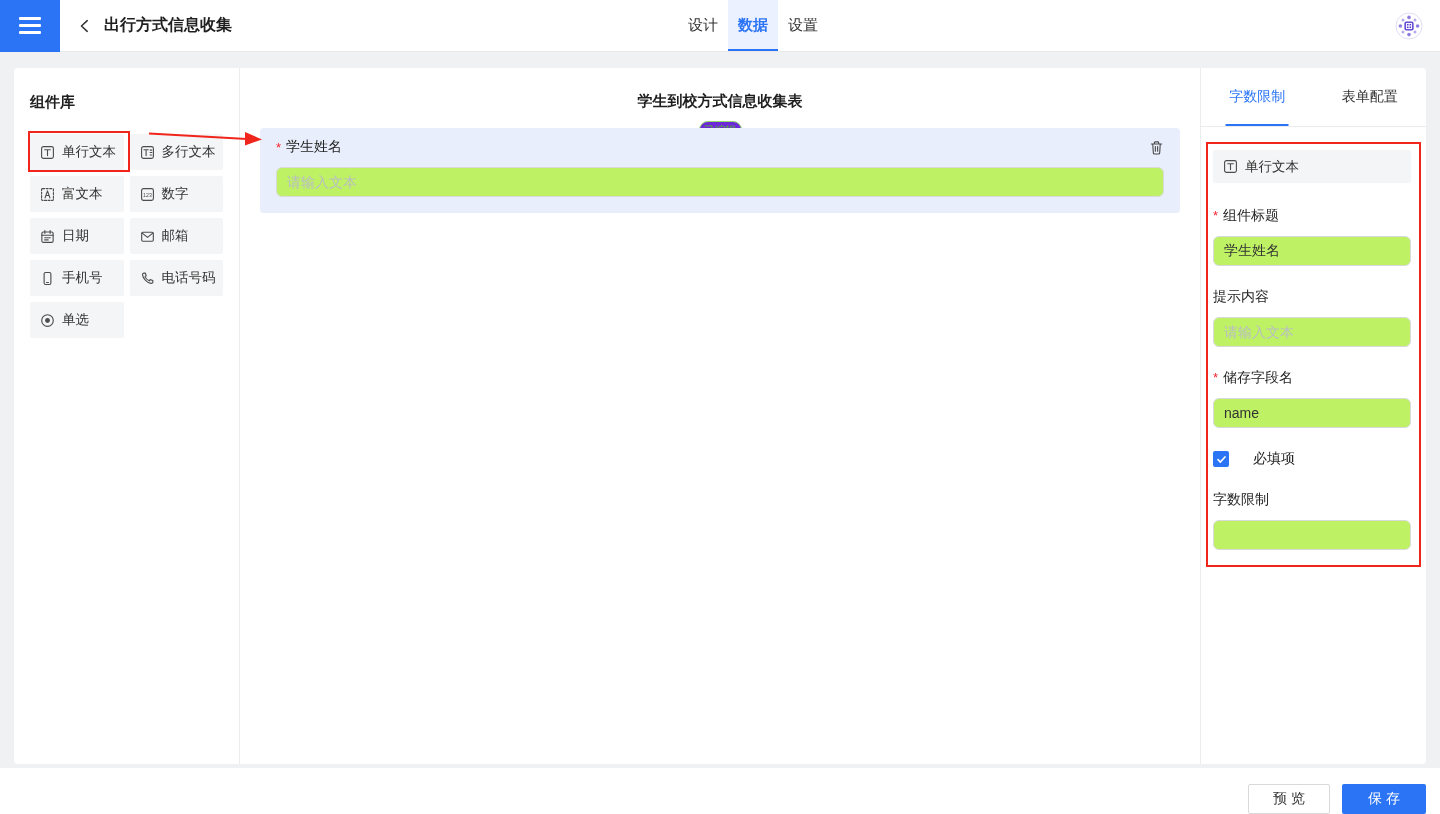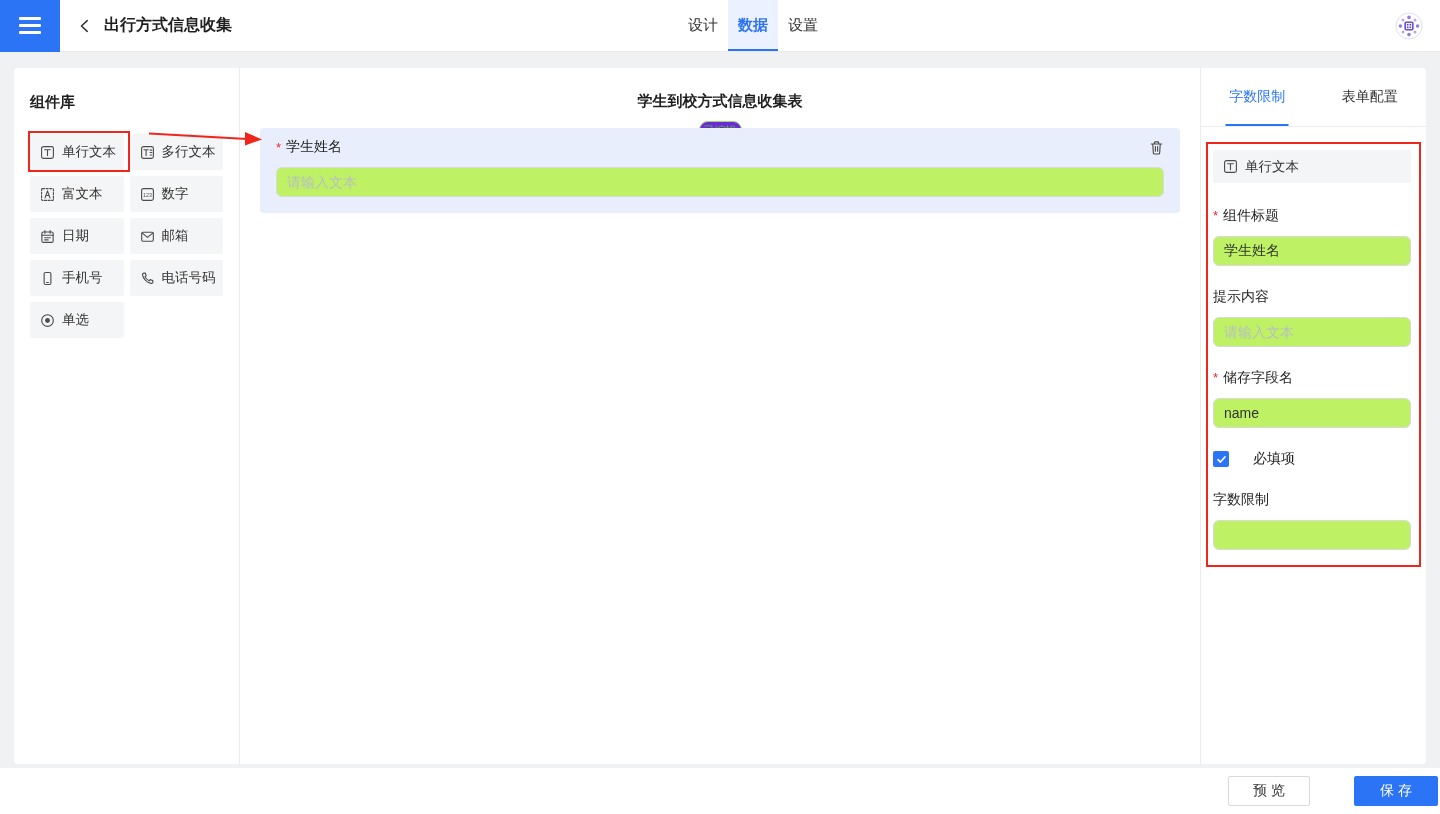--- a/index.html
+++ b/index.html
@@ -102,25 +102,25 @@
   .checkbox-row{display:flex;align-items:center;gap:24px;height:16px;margin-bottom:25px;cursor:pointer;}
   .checkbox{
     width:16px;height:16px;border-radius:2px;background:var(--accent);
     display:flex;align-items:center;justify-content:center;flex:none;cursor:pointer;
   }
   .checkbox-label{font-size:14px;color:var(--txt-dark);}
 
   
   .footer{
     position:absolute;left:0;right:0;bottom:0;height:46px;background:#fff;
-    display:flex;align-items:center;justify-content:flex-end;gap:12px;padding-right:2px;z-index:3;
+    display:flex;align-items:flex-end;justify-content:flex-end;gap:12px;padding-right:14px;z-index:3;
   }
   .btn{height:30px;border-radius:2px;font-size:14px;cursor:pointer;font-family:"Liberation Sans",sans-serif;}
   .btn-preview{width:82px;background:#fff;border:1px solid var(--border);color:var(--txt);}
-  .btn-save{width:84px;background:var(--accent);border:none;color:#fff;margin-left:32px;}
+  .btn-save{width:84px;background:var(--accent);border:none;color:#fff;}
 
   
   .ann{position:absolute;z-index:10;pointer-events:none;}
   .ann-box{border:2px solid var(--ann-red);}
   #ann-item-box{left:28px;top:131px;width:102px;height:41px;}
   #ann-config-box{left:1206px;top:142px;width:215px;height:425px;}
   #ann-arrow{left:146px;top:126px;}
 </style>
 </head>
 <body>

